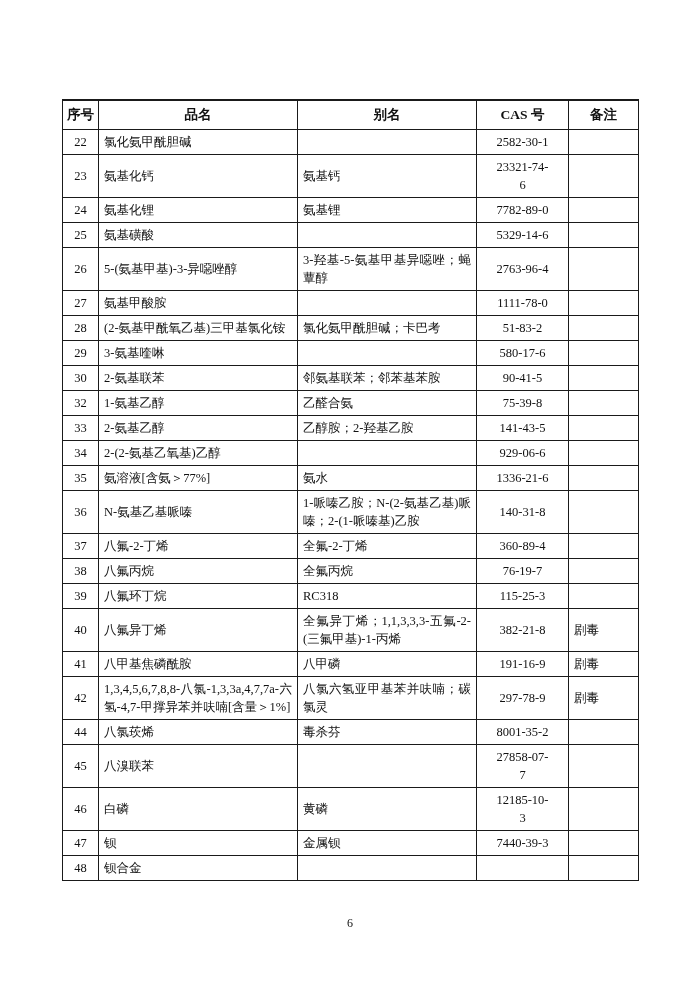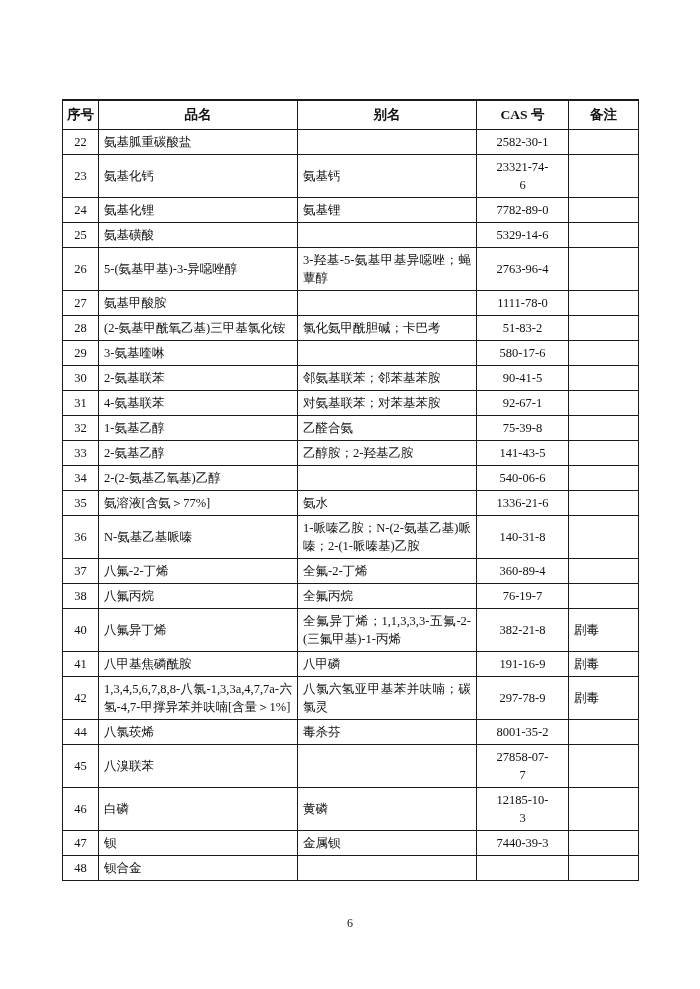--- a/index.html
+++ b/index.html
@@ -80,21 +80,21 @@
         <th>序号</th>
         <th>品名</th>
         <th>别名</th>
         <th>CAS 号</th>
         <th>备注</th>
       </tr>
     </thead>
     <tbody id="table-body">
     <tr>
       <td class="c-no">22</td>
-      <td class="c-name">氨基胍重碳酸盐</td>
+      <td class="c-name">氯化氨甲酰胆碱</td>
       <td class="c-alias"></td>
       <td class="c-cas">2582-30-1</td>
       <td class="c-note"></td>
     </tr>
 
     <tr>
       <td class="c-no">23</td>
       <td class="c-name">氨基化钙</td>
       <td class="c-alias">氨基钙</td>
       <td class="c-cas">23321-74-6</td>
@@ -150,27 +150,20 @@
     </tr>
 
     <tr>
       <td class="c-no">30</td>
       <td class="c-name">2-氨基联苯</td>
       <td class="c-alias">邻氨基联苯；邻苯基苯胺</td>
       <td class="c-cas">90-41-5</td>
       <td class="c-note"></td>
     </tr>
 
-    <tr>
-      <td class="c-no">31</td>
-      <td class="c-name">4-氨基联苯</td>
-      <td class="c-alias">对氨基联苯；对苯基苯胺</td>
-      <td class="c-cas">92-67-1</td>
-      <td class="c-note"></td>
-    </tr>
 
     <tr>
       <td class="c-no">32</td>
       <td class="c-name">1-氨基乙醇</td>
       <td class="c-alias">乙醛合氨</td>
       <td class="c-cas">75-39-8</td>
       <td class="c-note"></td>
     </tr>
 
     <tr>
@@ -178,21 +171,21 @@
       <td class="c-name">2-氨基乙醇</td>
       <td class="c-alias">乙醇胺；2-羟基乙胺</td>
       <td class="c-cas">141-43-5</td>
       <td class="c-note"></td>
     </tr>
 
     <tr>
       <td class="c-no">34</td>
       <td class="c-name">2-(2-氨基乙氧基)乙醇</td>
       <td class="c-alias"></td>
-      <td class="c-cas">540-06-6</td>
+      <td class="c-cas">929-06-6</td>
       <td class="c-note"></td>
     </tr>
 
     <tr>
       <td class="c-no">35</td>
       <td class="c-name">氨溶液[含氨＞77%]</td>
       <td class="c-alias">氨水</td>
       <td class="c-cas">1336-21-6</td>
       <td class="c-note"></td>
     </tr>
@@ -214,20 +207,27 @@
     </tr>
 
     <tr>
       <td class="c-no">38</td>
       <td class="c-name">八氟丙烷</td>
       <td class="c-alias">全氟丙烷</td>
       <td class="c-cas">76-19-7</td>
       <td class="c-note"></td>
     </tr>
 
+    <tr>
+      <td class="c-no">39</td>
+      <td class="c-name">八氟环丁烷</td>
+      <td class="c-alias">RC318</td>
+      <td class="c-cas">115-25-3</td>
+      <td class="c-note"></td>
+    </tr>
 
     <tr>
       <td class="c-no">40</td>
       <td class="c-name">八氟异丁烯</td>
       <td class="c-alias">全氟异丁烯；1,1,3,3,3-五氟-2-(三氟甲基)-1-丙烯</td>
       <td class="c-cas">382-21-8</td>
       <td class="c-note">剧毒</td>
     </tr>
 
     <tr>

